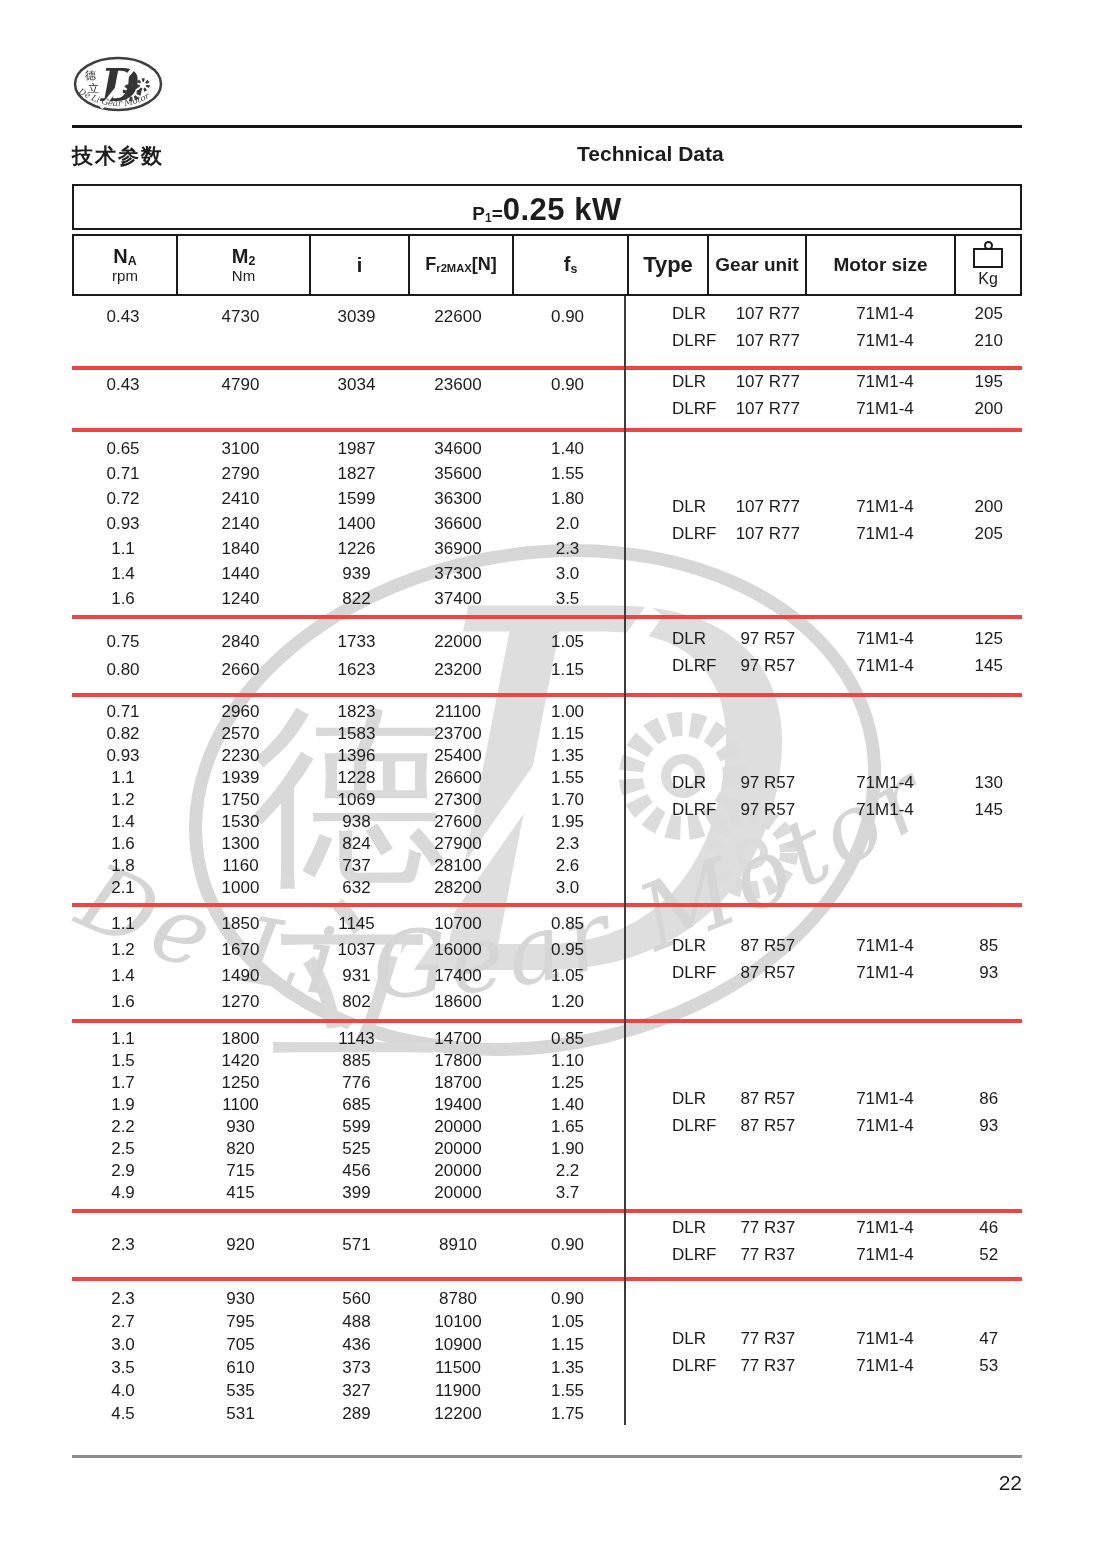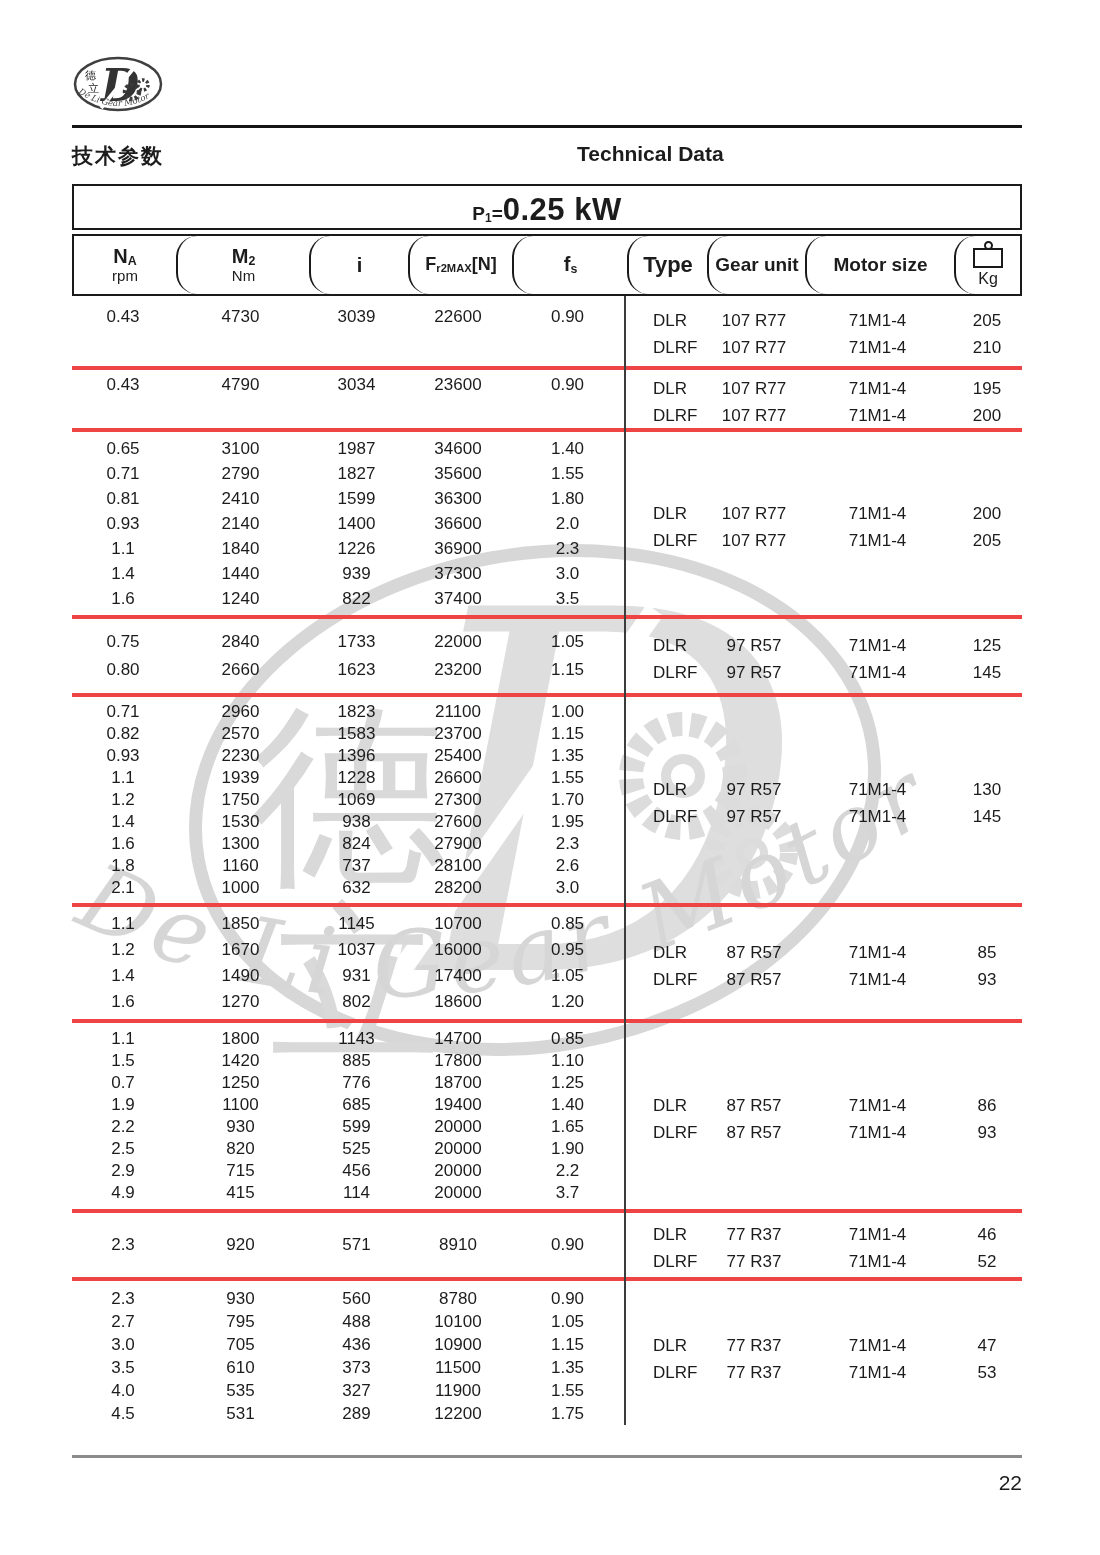--- a/index.html
+++ b/index.html
@@ -25,21 +25,21 @@
   .p1box{margin-top:12px;height:46px;border:2px solid #1a1a1a;
          display:flex;align-items:baseline;justify-content:center;box-sizing:border-box;
          padding-top:6px;}
   .p1pre{font-size:19px;font-weight:bold;}
   .p1pre .sub{font-size:12px;}
   .p1val{font-size:31px;font-weight:bold;letter-spacing:0.5px;}
 
   
   .thead{margin-top:4px;height:58px;border:2px solid #1a1a1a;display:flex;box-sizing:content-box;}
   .th{display:flex;flex-direction:column;justify-content:center;align-items:center;
-      border-left:2px solid #1a1a1a;box-sizing:border-box;border-radius:21px;}
+      border-left:2px solid #1a1a1a;box-sizing:border-box;}
   .th:first-child{border-left:none;}
   .th .main{font-size:20px;font-weight:bold;line-height:1.05;}
   .th .unit{font-size:15px;line-height:1.1;}
   .sub{font-size:0.62em;vertical-align:-0.18em;}
   .w-na{width:102px}.w-m2{width:133px}.w-i{width:99px}.w-fr{width:104px}.w-fs{width:115px}
   .w-type{width:80px}.w-gear{width:98px}.w-motor{width:149px}.w-kg{flex:1}
   .kgicon{position:relative;width:26px;height:16px;border:2px solid #1a1a1a;margin-top:6px;}
   .kgicon:before{content:"";position:absolute;left:9px;top:-9px;width:5px;height:5px;
                  border:2px solid #1a1a1a;border-radius:50%;background:#fff;}
   .kgtext{font-size:16px;line-height:1.2;margin-top:1px;}
@@ -48,21 +48,21 @@
   .tbody{position:relative;}
   .vline{position:absolute;left:552px;top:0;width:2px;height:calc(100% - 30px);background:#3c3c3c;}
   .group{display:flex;border-bottom:4px solid #ef4444;box-sizing:border-box;}
   .group.last{border-bottom:none;}
   .gleft{width:553px;display:flex;flex-direction:column;justify-content:center;}
   .gright{width:397px;display:flex;flex-direction:column;justify-content:center;}
   .group.align-top .gleft,.group.align-top .gright{justify-content:flex-start;}
   .drow{display:flex;align-items:center;}
   .drow span{display:block;text-align:center;font-size:17px;}
   .dc0{width:102px}.dc1{width:133px}.dc2{width:99px}.dc3{width:104px}.dc4{width:115px}
-  .trow{height:27px;display:flex;align-items:flex-end;font-size:17px;}
+  .trow{height:27px;display:flex;align-items:flex-start;font-size:17px;padding-left:19px;}
   .tc0{width:80px;padding-left:28px;box-sizing:border-box;text-align:left;}
   .tc1{width:98px;text-align:center;}
   .tc2{width:149px;text-align:center;}
   .tc3{width:70px;text-align:center;}
 
   
   .footrule{height:3px;background:#8c8c8c;}
   .pagenum{margin-top:13px;text-align:right;font-size:21px;}
 </style>
 </head>
@@ -210,21 +210,21 @@
               <span class="dc4">1.40</span>
             </div>
             <div class="drow" style="height: 25px;">
               <span class="dc0">0.71</span>
               <span class="dc1">2790</span>
               <span class="dc2">1827</span>
               <span class="dc3">35600</span>
               <span class="dc4">1.55</span>
             </div>
             <div class="drow" style="height: 25px;">
-              <span class="dc0">0.81</span>
+              <span class="dc0">0.72</span>
               <span class="dc1">2410</span>
               <span class="dc2">1599</span>
               <span class="dc3">36300</span>
               <span class="dc4">1.80</span>
             </div>
             <div class="drow" style="height: 25px;">
               <span class="dc0">0.93</span>
               <span class="dc1">2140</span>
               <span class="dc2">1400</span>
               <span class="dc3">36600</span>
@@ -436,21 +436,21 @@
               <span class="dc4">0.85</span>
             </div>
             <div class="drow" style="height: 22px;">
               <span class="dc0">1.5</span>
               <span class="dc1">1420</span>
               <span class="dc2">885</span>
               <span class="dc3">17800</span>
               <span class="dc4">1.10</span>
             </div>
             <div class="drow" style="height: 22px;">
-              <span class="dc0">0.7</span>
+              <span class="dc0">1.7</span>
               <span class="dc1">1250</span>
               <span class="dc2">776</span>
               <span class="dc3">18700</span>
               <span class="dc4">1.25</span>
             </div>
             <div class="drow" style="height: 22px;">
               <span class="dc0">1.9</span>
               <span class="dc1">1100</span>
               <span class="dc2">685</span>
               <span class="dc3">19400</span>
@@ -473,21 +473,21 @@
             <div class="drow" style="height: 22px;">
               <span class="dc0">2.9</span>
               <span class="dc1">715</span>
               <span class="dc2">456</span>
               <span class="dc3">20000</span>
               <span class="dc4">2.2</span>
             </div>
             <div class="drow" style="height: 22px;">
               <span class="dc0">4.9</span>
               <span class="dc1">415</span>
-              <span class="dc2">114</span>
+              <span class="dc2">399</span>
               <span class="dc3">20000</span>
               <span class="dc4">3.7</span>
             </div>
           </div>
           <div class="gright">
             <div class="trow">
               <span class="tc0">DLR</span>
               <span class="tc1">87 R57</span>
               <span class="tc2">71M1-4</span>
               <span class="tc3">86</span>

